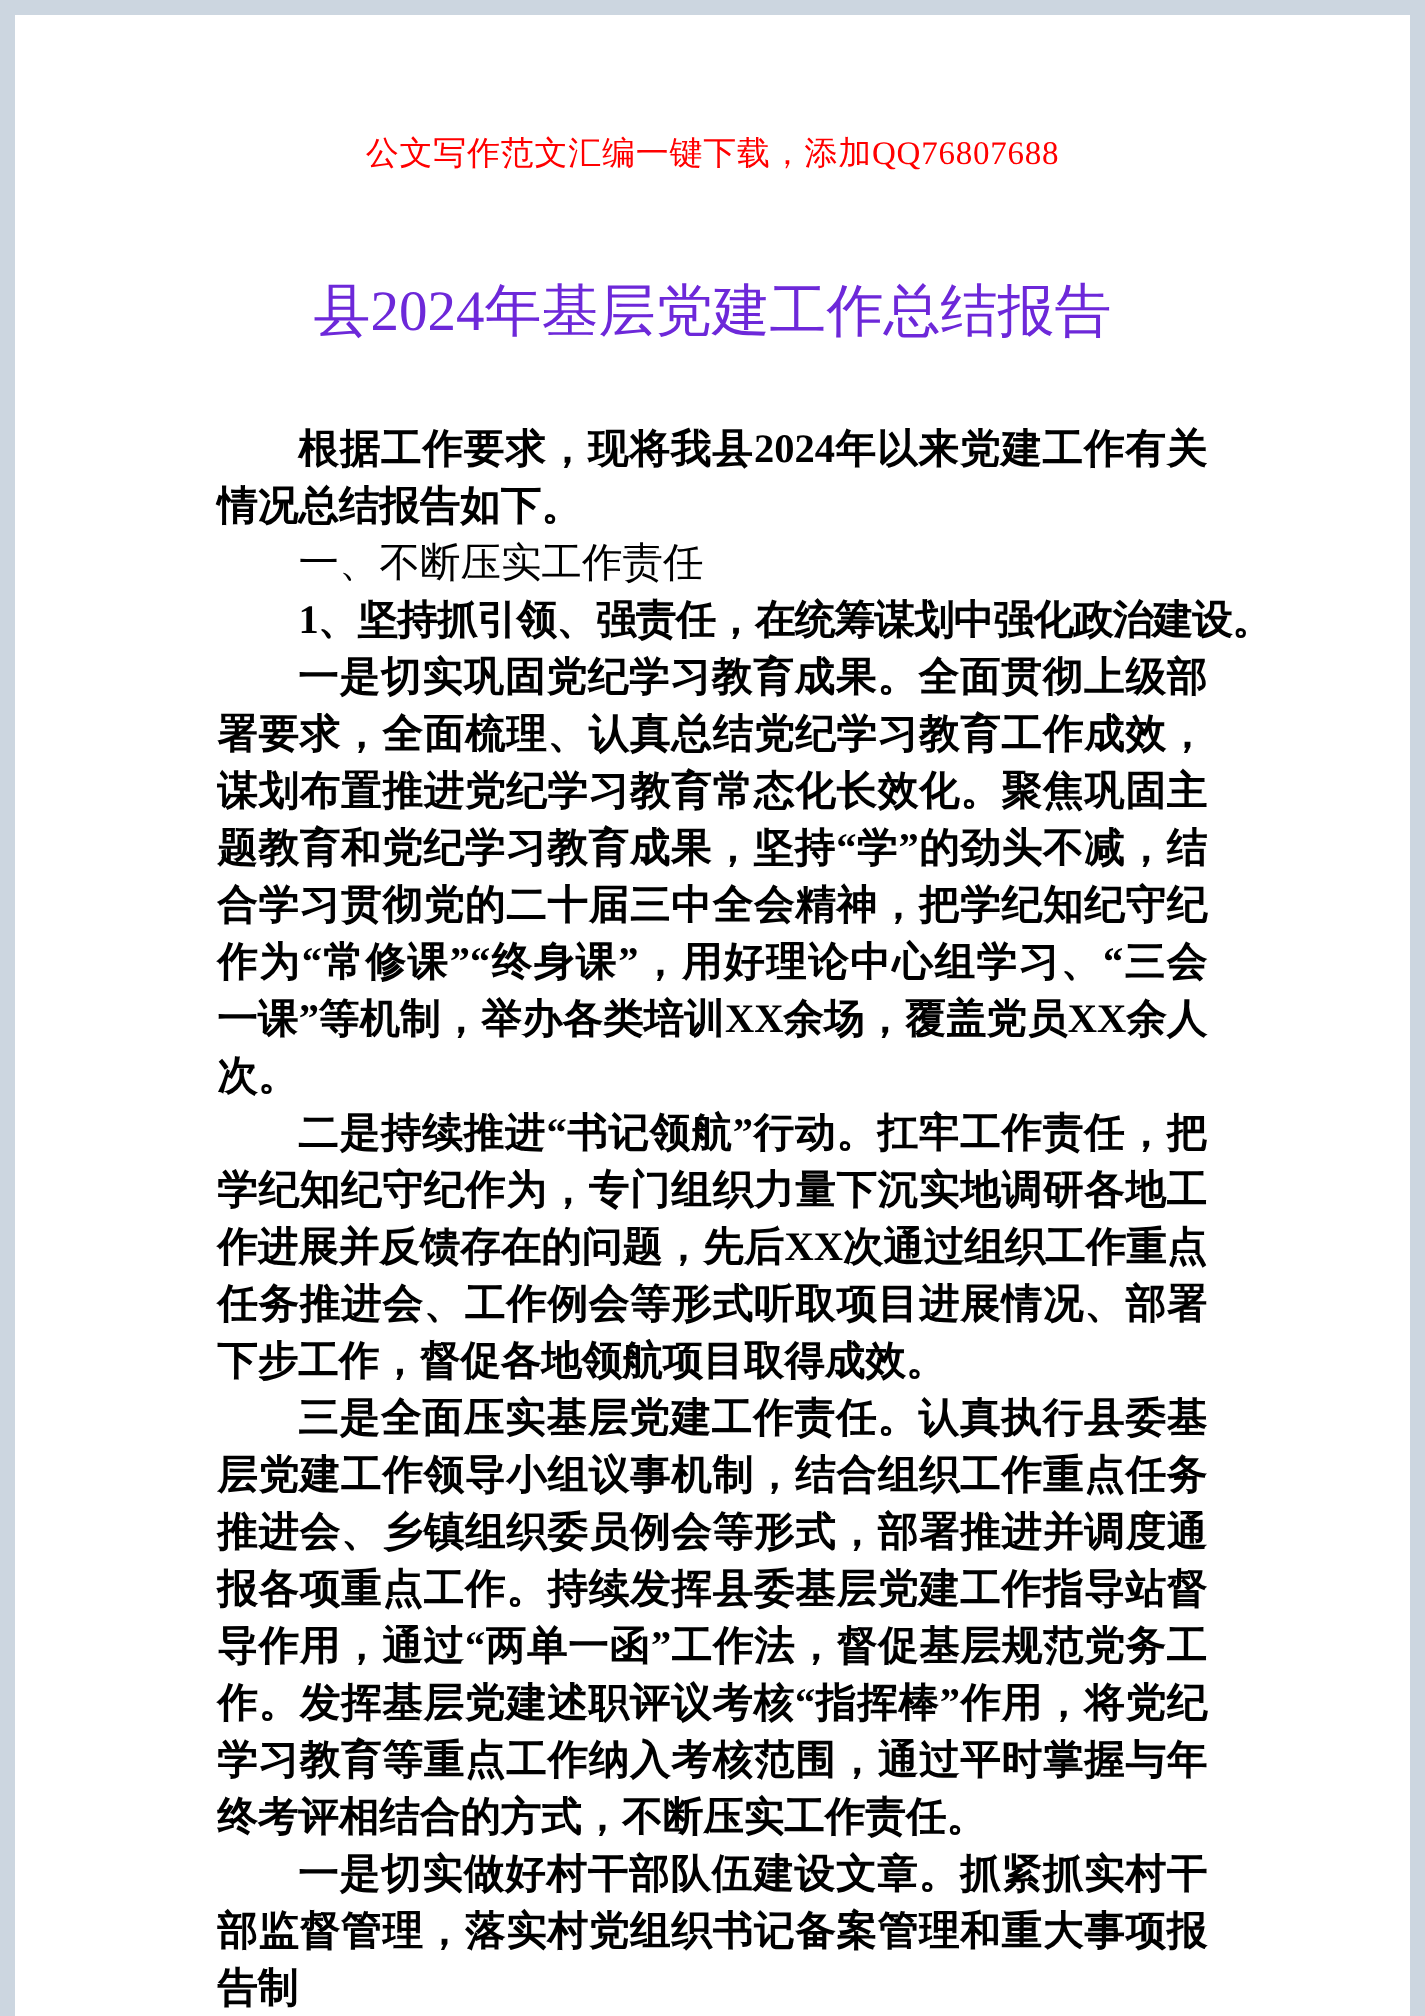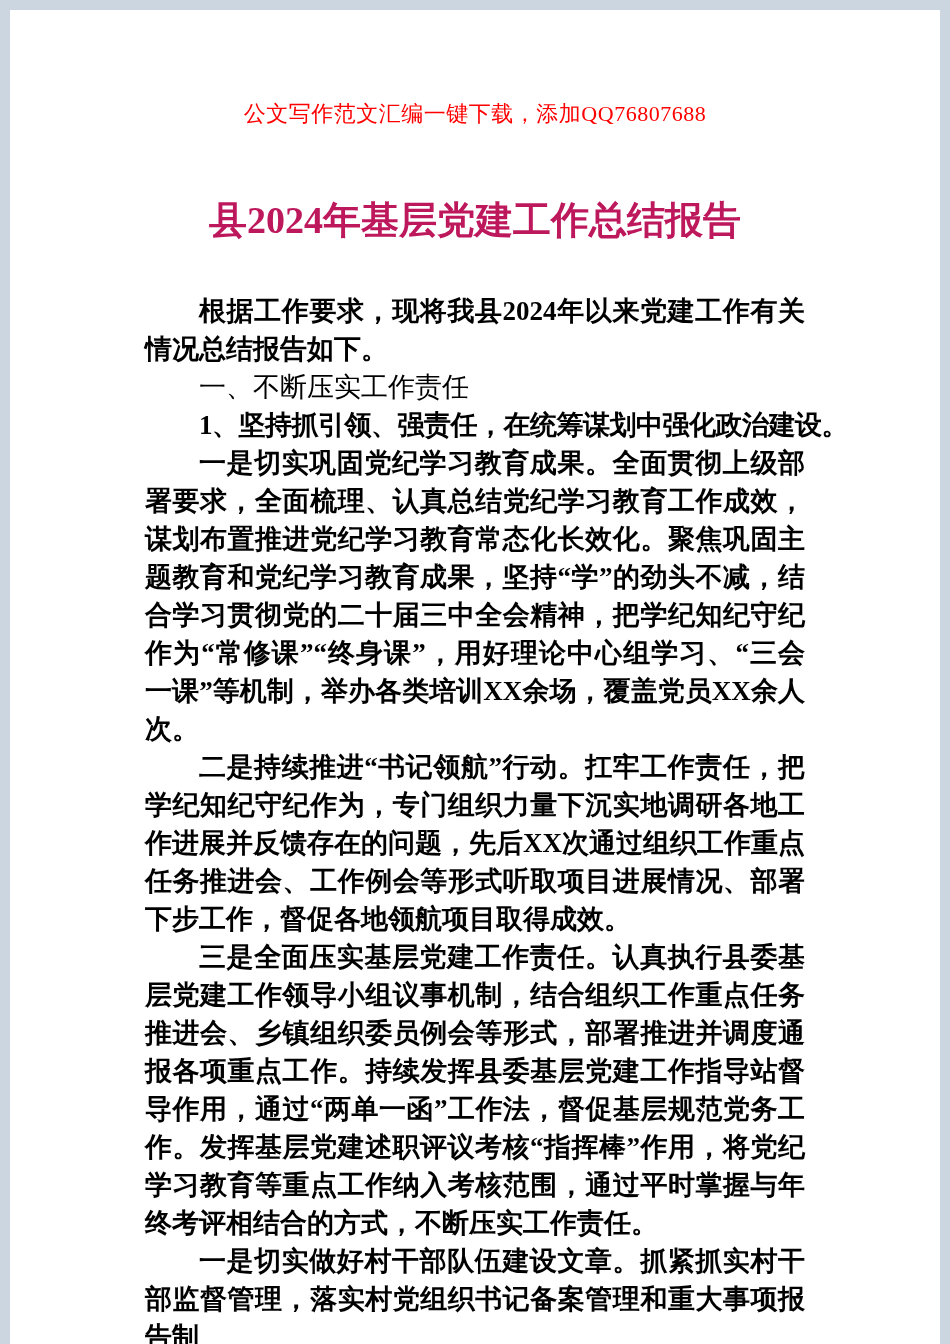--- a/index.html
+++ b/index.html
@@ -19,38 +19,38 @@
     background: #ccd6e0;
   }
   .page {
     position: absolute;
     left: 10px;
     top: 10px;
     width: 930px;
     height: 1334px;
     background: #ffffff;
     box-sizing: border-box;
-    padding: 16px 135px;
+    padding: 4px 135px;
     overflow: hidden;
   }
   .notice {
     margin-top: 74px;
     text-align: center;
     font-size: 22px;
     line-height: 28px;
     color: #ff0000;
     letter-spacing: 0.5px;
   }
   .doc-title {
     margin: 66px 0 0 0;
     text-align: center;
     font-size: 38px;
     line-height: 52px;
-    font-weight: bold;
-    color: #be185d;
+    font-weight: normal;
+    color: #6d28d9;
   }
   .doc-body {
     margin-top: 46px;
     color: #000000;
   }
   .para {
     margin: 0;
     font-size: 27px;
     line-height: 38px;
     text-align: justify;

